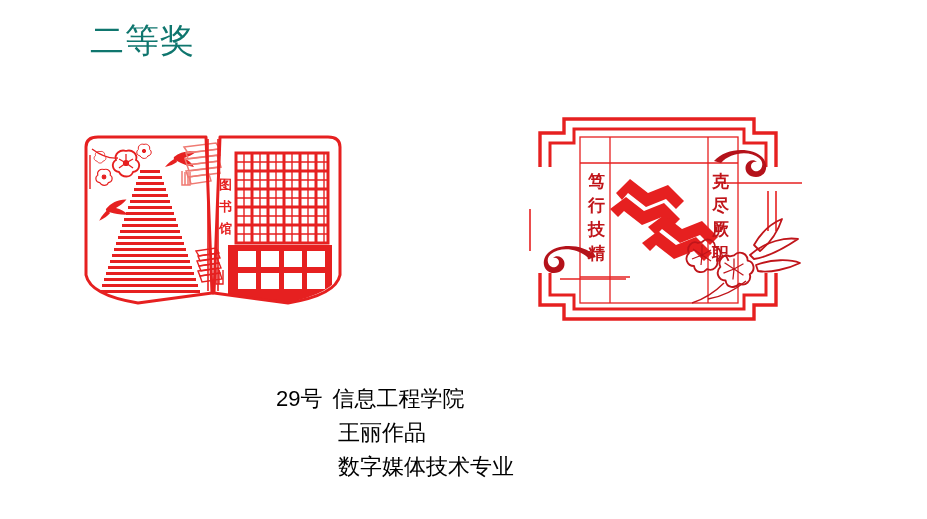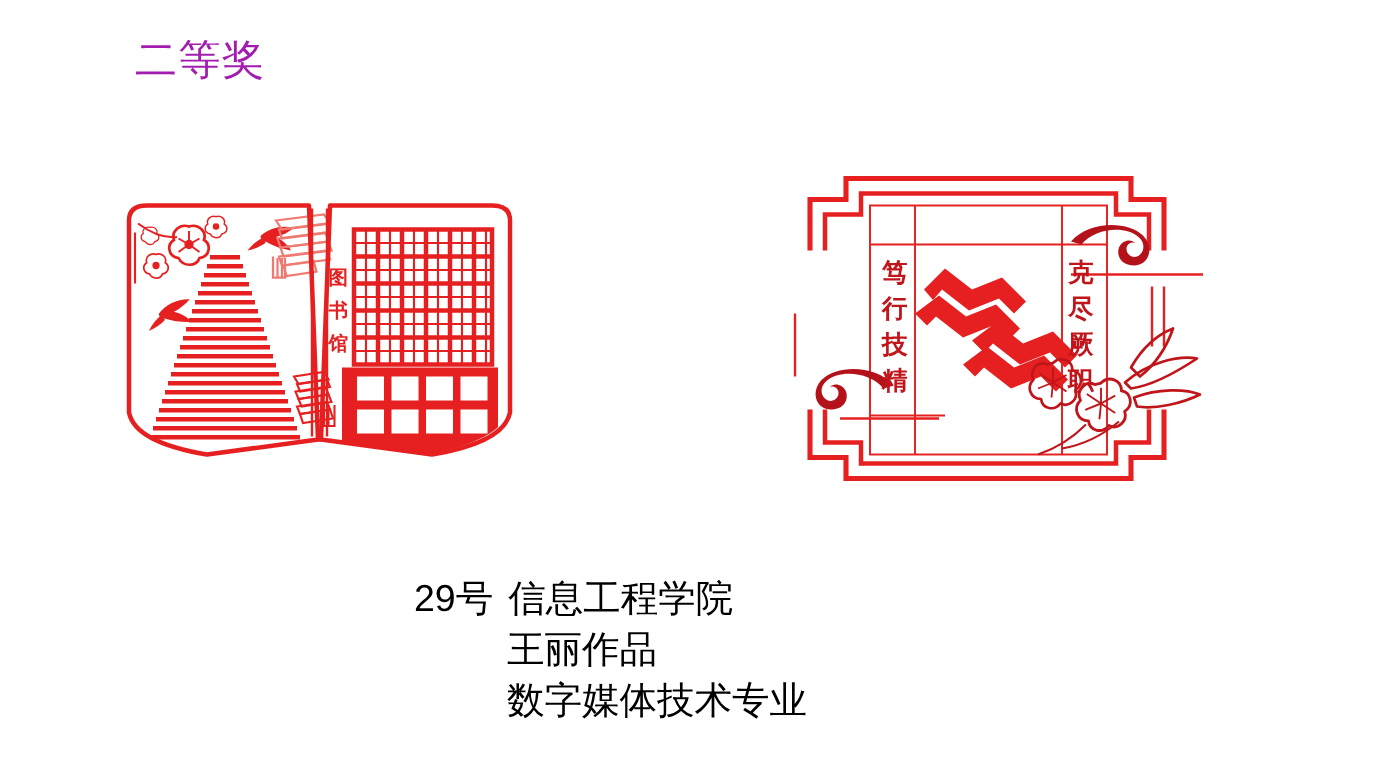--- a/index.html
+++ b/index.html
@@ -17,23 +17,23 @@
   #slide {
     position: absolute;
     inset: 0;
     background: #ffffff;
   }
   
   #slide-title {
     position: absolute;
     left: 90px;
     top: 18px;
-    font-size: 28px;
+    font-size: 34px;
     line-height: 44px;
-    color: #a21caf;
+    color: #0f766e;
     letter-spacing: 1px;
     white-space: nowrap;
   }
   
   .artwork {
     position: absolute;
   }
   #artwork-left {
     left: 78px;
     top: 125px;
@@ -49,21 +49,21 @@
   .artwork svg {
     display: block;
     width: 100%;
     height: 100%;
   }
   
   #caption {
     position: absolute;
     left: 276px;
     top: 382px;
-    font-size: 25px;
+    font-size: 22px;
     line-height: 34px;
     color: #000000;
     white-space: nowrap;
   }
   #caption .cap-line { display: block; }
   #caption .cap-line-2,
   #caption .cap-line-3 { padding-left: 62px; }
   .cap-num { margin-right: 10px; }
 </style>
 </head>

